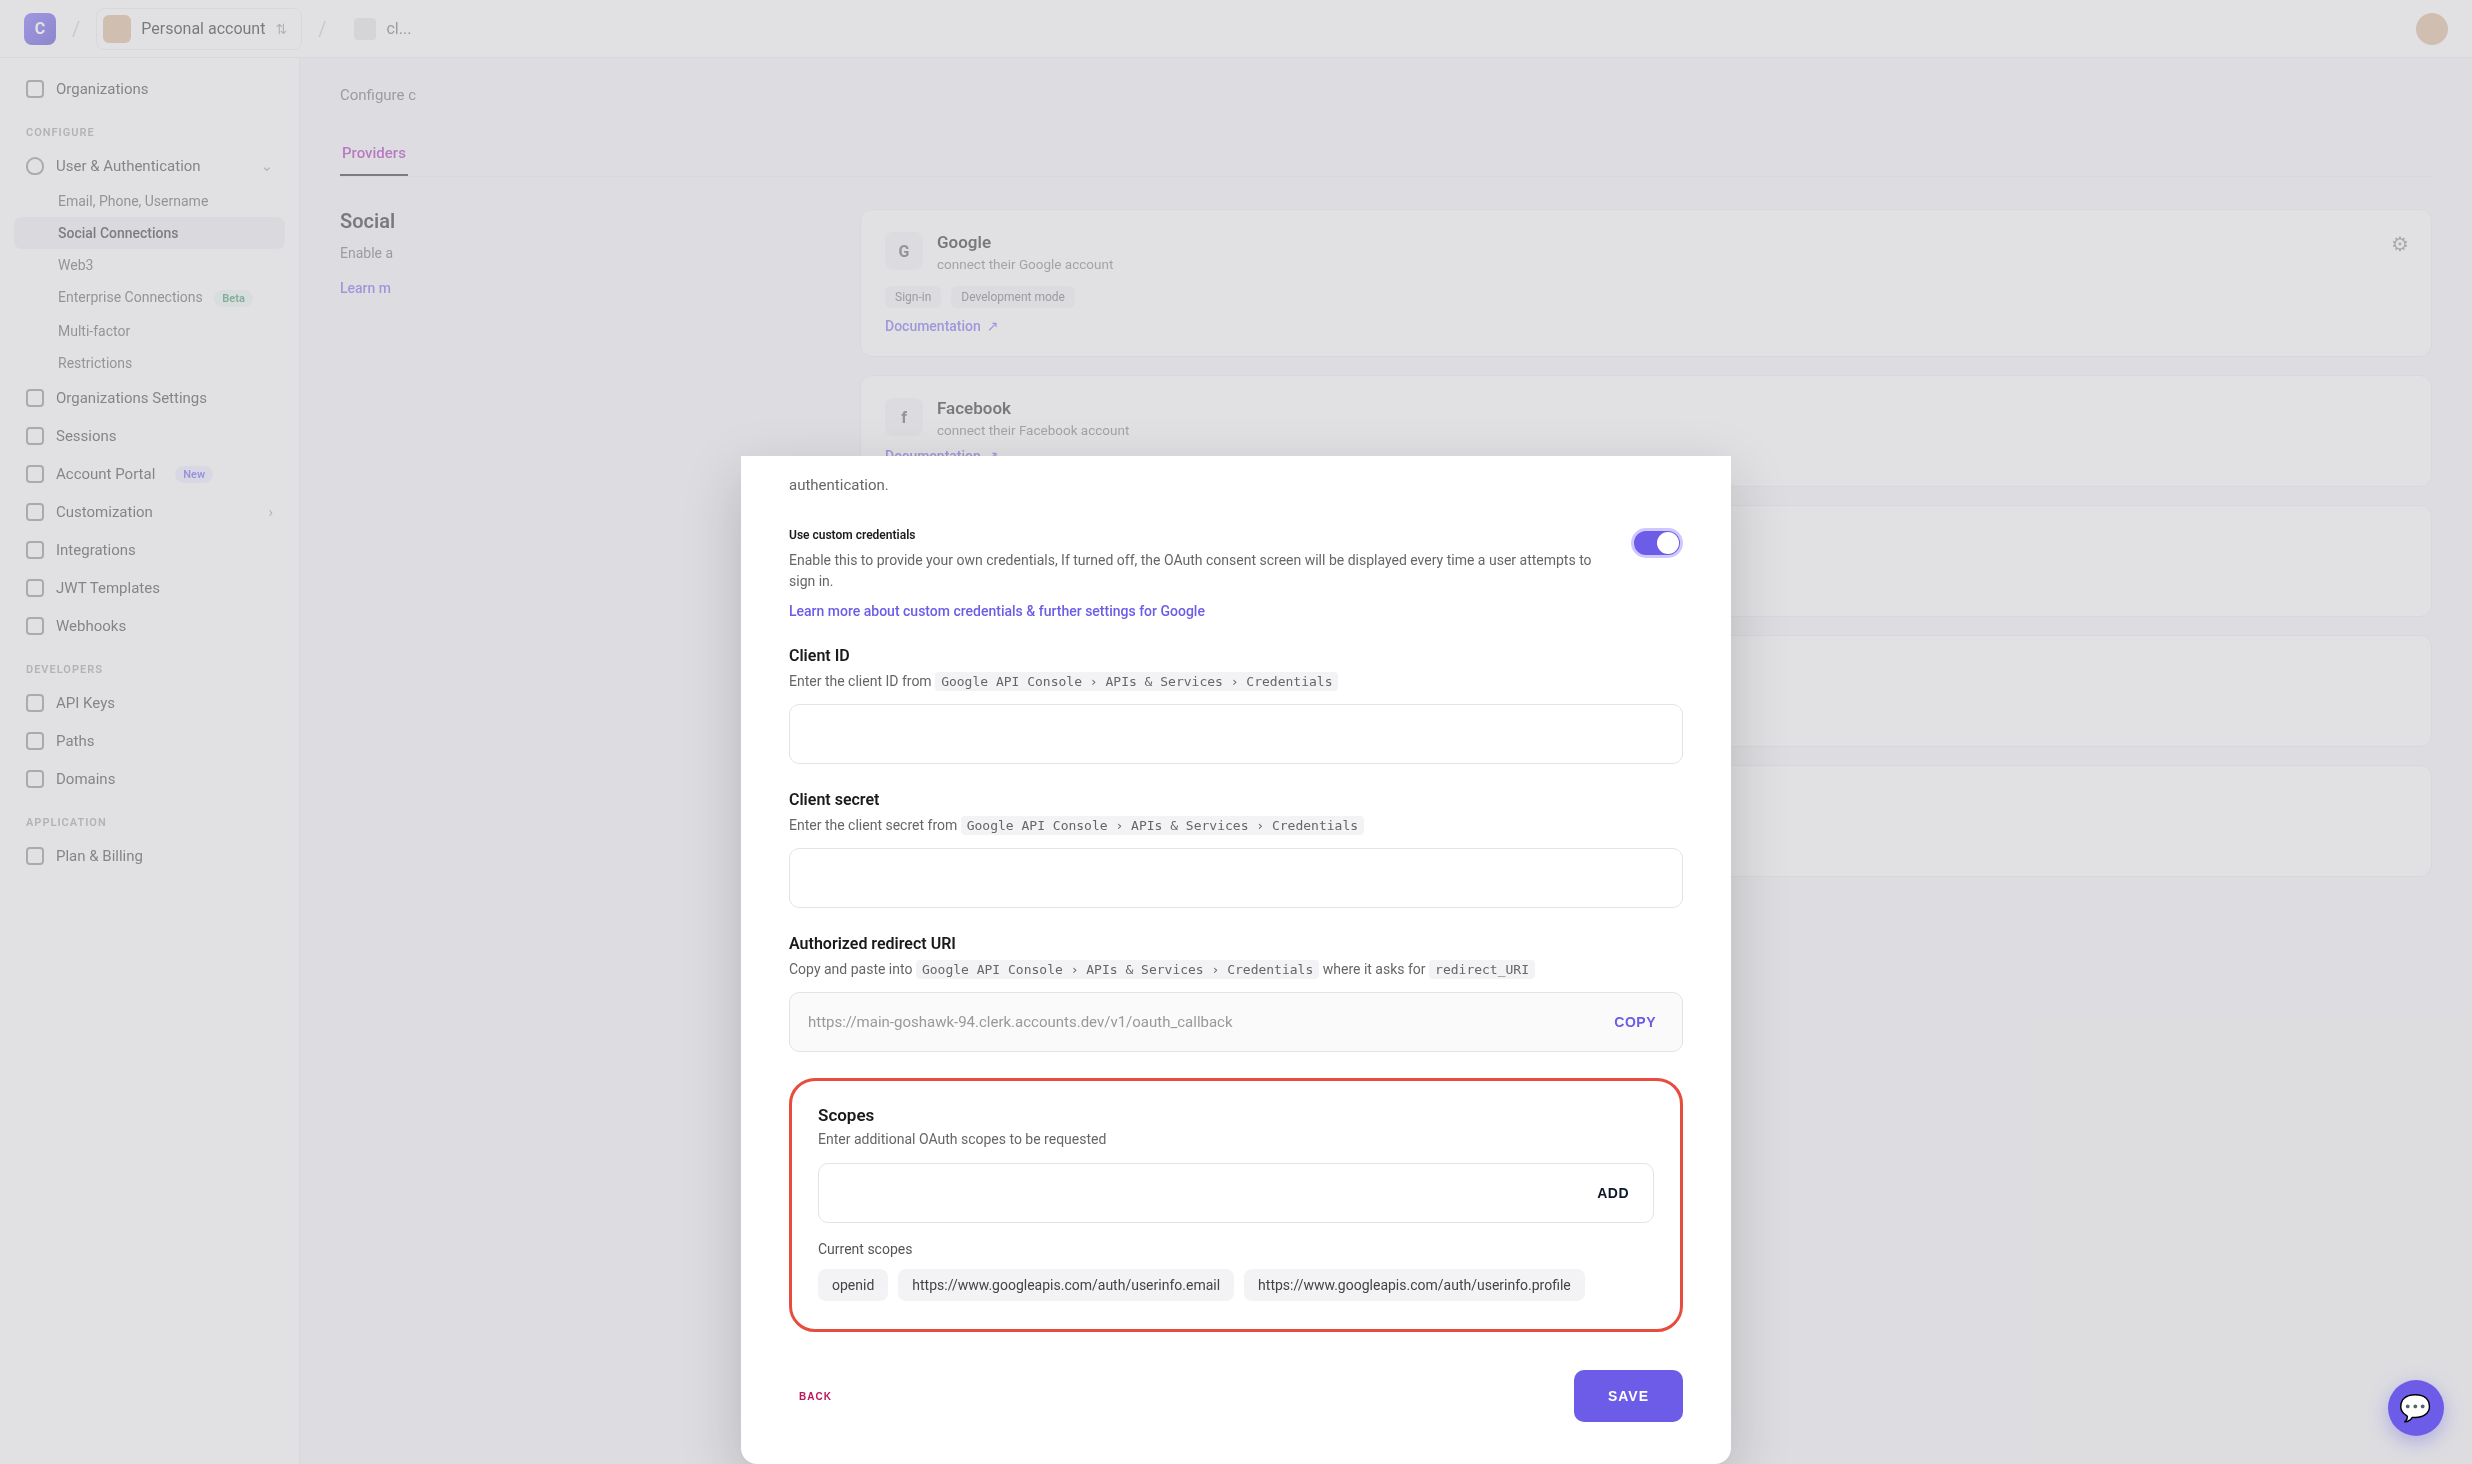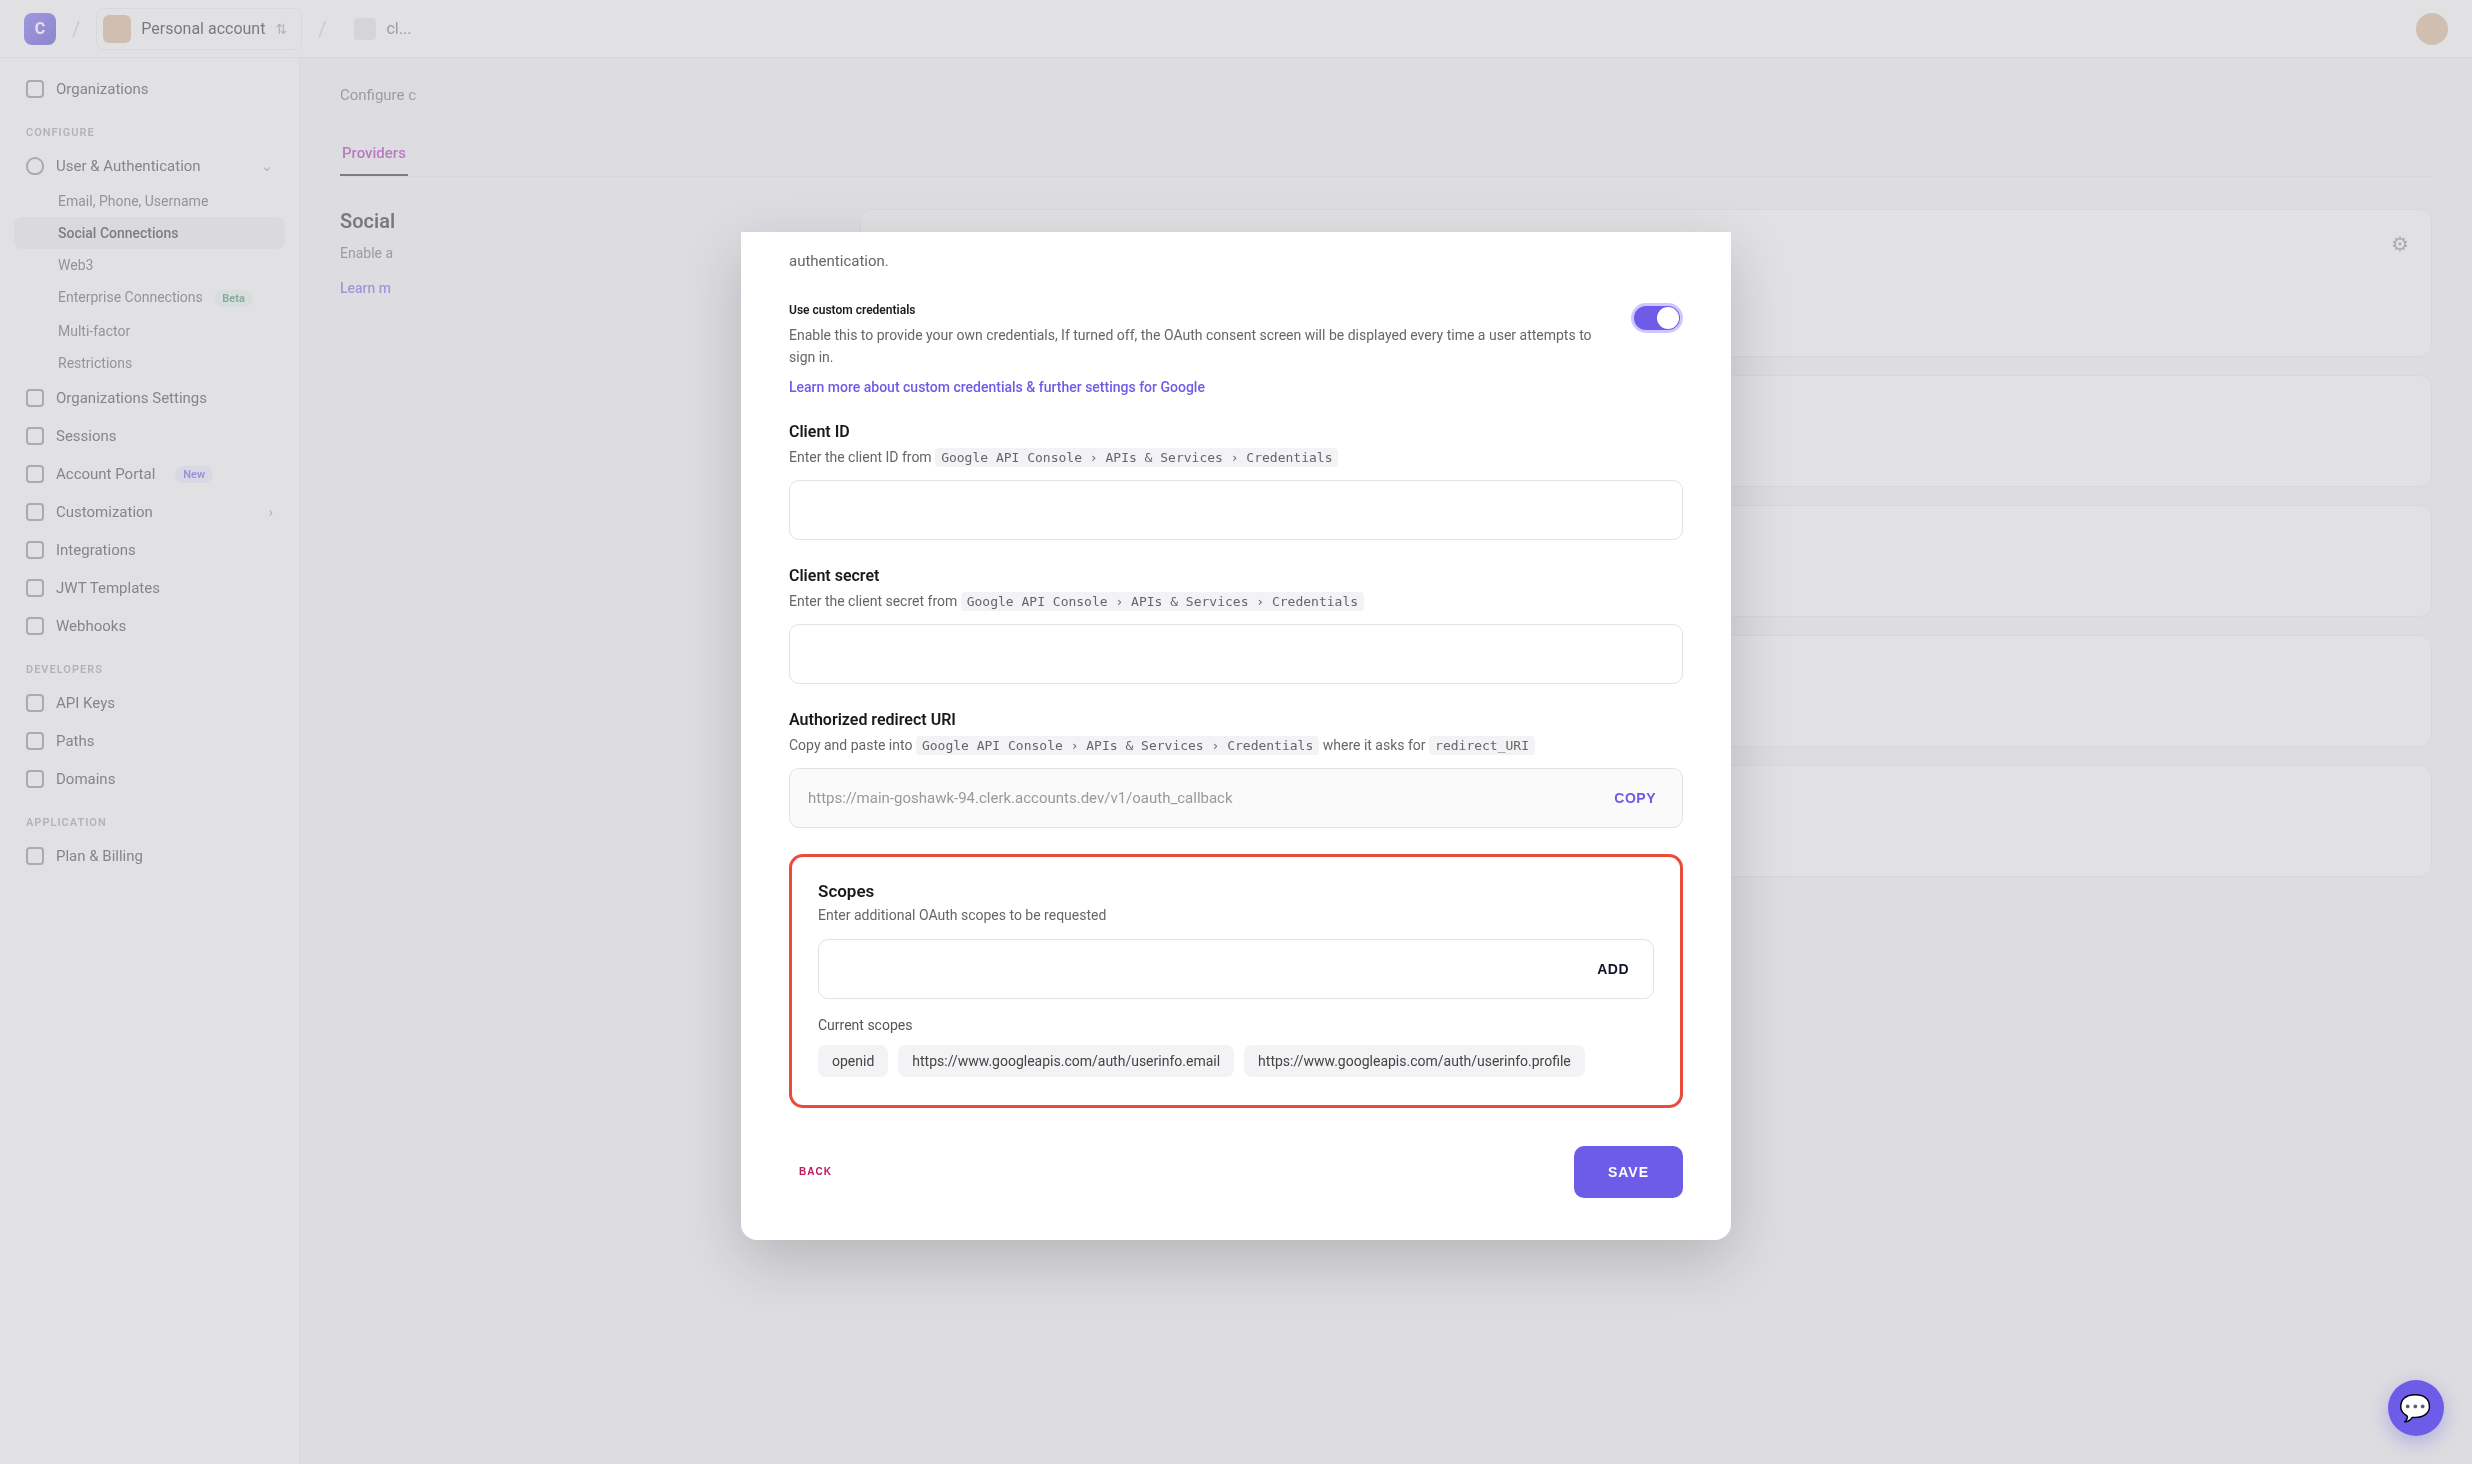--- a/index.html
+++ b/index.html
@@ -70,37 +70,37 @@
   .pc-head{display:flex;align-items:flex-start;gap:14px;margin-bottom:10px}
   .pc-icon{width:38px;height:38px;border-radius:8px;background:#f3f3f5;display:flex;align-items:center;justify-content:center;font-weight:700;color:#555}
   .pc-title{font-size:17px;font-weight:600}
   .pc-sub{font-size:13.5px;color:#777;margin-top:4px}
   .gear{position:absolute;top:22px;right:22px;color:#888;font-size:20px}
   .pc-tags{display:flex;gap:10px;margin:14px 0 10px}
   .tag{background:#f3f3f5;color:#666;font-size:12px;padding:4px 10px;border-radius:6px}
   .doc-link{color:#6c5ce7;font-size:14px;font-weight:500;display:flex;align-items:center;gap:6px}
 
   
-  .overlay{position:absolute;inset:0;background:rgba(200,200,205,0.55);display:flex;align-items:center;justify-content:center;padding-top:8px}
+  .overlay{position:absolute;inset:0;background:rgba(200,200,205,0.55);display:flex;align-items:flex-end;justify-content:center;padding-top:8px}
   .modal{width:990px;background:#fff;border-radius:0 0 16px 16px;padding:0 48px 42px;max-height:100%;overflow-y:auto;box-shadow:0 20px 60px rgba(0,0,0,0.18)}
   .m-intro{color:#666;font-size:15px;padding:18px 0 24px;line-height:1.55}
   .m-row{display:flex;align-items:flex-start;justify-content:space-between;padding:6px 0 18px;gap:24px}
   .m-row h4{font-size:12px;font-weight:600;margin-bottom:8px}
   .m-row p{color:#666;font-size:14px;line-height:1.55}
   .m-row a{color:#6c5ce7;font-size:14px;display:inline-block;margin-top:10px;font-weight:500}
   .toggle{width:52px;height:30px;border-radius:16px;background:#6c5ce7;position:relative;flex-shrink:0;border:3px solid #cfc8ff}
   .toggle::after{content:"";position:absolute;width:22px;height:22px;border-radius:50%;background:#fff;top:1px;right:1px}
   .field{margin:8px 0 26px}
   .field label{font-size:16px;font-weight:600;display:block;margin-bottom:6px}
   .field .hint{font-size:14px;color:#666;margin-bottom:12px;line-height:1.5}
   .code-inline{font-family:ui-monospace,monospace;background:#f3f3f5;padding:2px 6px;border-radius:4px;font-size:13px}
   .input{width:100%;height:60px;border:1px solid #e3e3e6;border-radius:10px;padding:0 18px;font-size:15px;background:#fff}
   .input.ro{background:#fafafb;color:#999;display:flex;align-items:center;justify-content:space-between;padding-right:6px}
   .copy-btn{background:transparent;border:none;color:#6c5ce7;font-weight:700;font-size:14px;letter-spacing:0.5px;padding:16px 20px;cursor:pointer}
-  .scopes-box{border:3px solid #e74c3c;border-radius:14px;padding:24px 26px 28px;margin:6px 0 30px}
+  .scopes-box{border:3px solid #e74c3c;border-radius:26px;padding:24px 26px 28px;margin:6px 0 30px}
   .scopes-box h4{font-size:17px;font-weight:600;margin-bottom:6px}
   .scopes-box .hint{font-size:14px;color:#666;margin-bottom:16px}
   .scope-input-row{display:flex;align-items:center;border:1px solid #e3e3e6;border-radius:10px;height:60px;padding:0 6px 0 18px;margin-bottom:18px}
   .scope-input-row input{flex:1;border:none;outline:none;font-size:15px;height:100%}
   .add-btn{background:transparent;border:none;color:#0f172a;font-weight:700;font-size:14px;letter-spacing:0.5px;padding:14px 18px;cursor:pointer}
   .cur-label{font-size:14px;color:#555;margin-bottom:12px}
   .chips{display:flex;flex-wrap:wrap;gap:10px}
   .chip{background:#f3f3f5;color:#444;font-size:14px;padding:8px 14px;border-radius:8px;font-family:inherit}
   .modal-actions{display:flex;justify-content:space-between;align-items:center;padding-top:8px}
   .btn-back{background:transparent;border:none;color:#be185d;font-weight:700;letter-spacing:1px;font-size:10px;padding:16px 10px;cursor:pointer}

